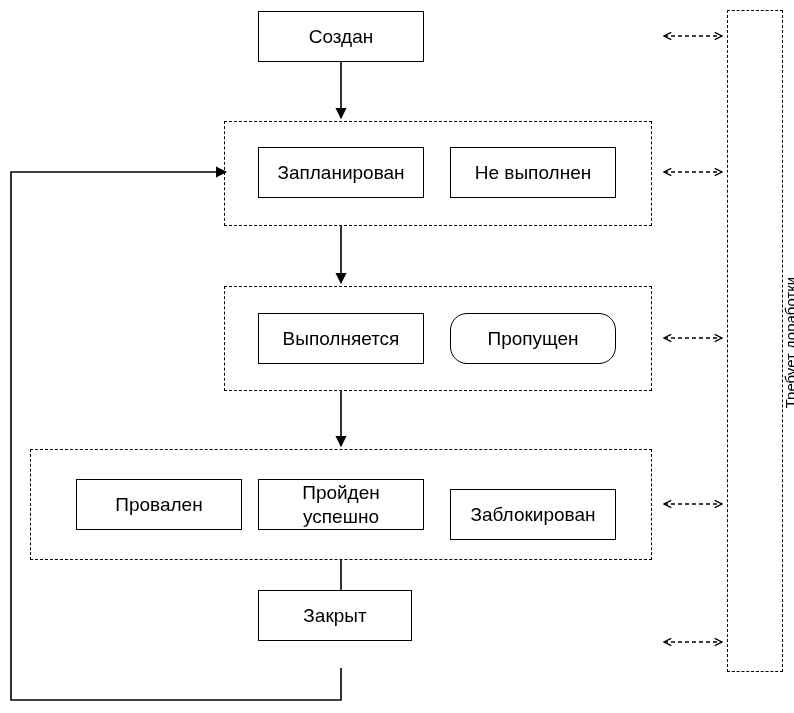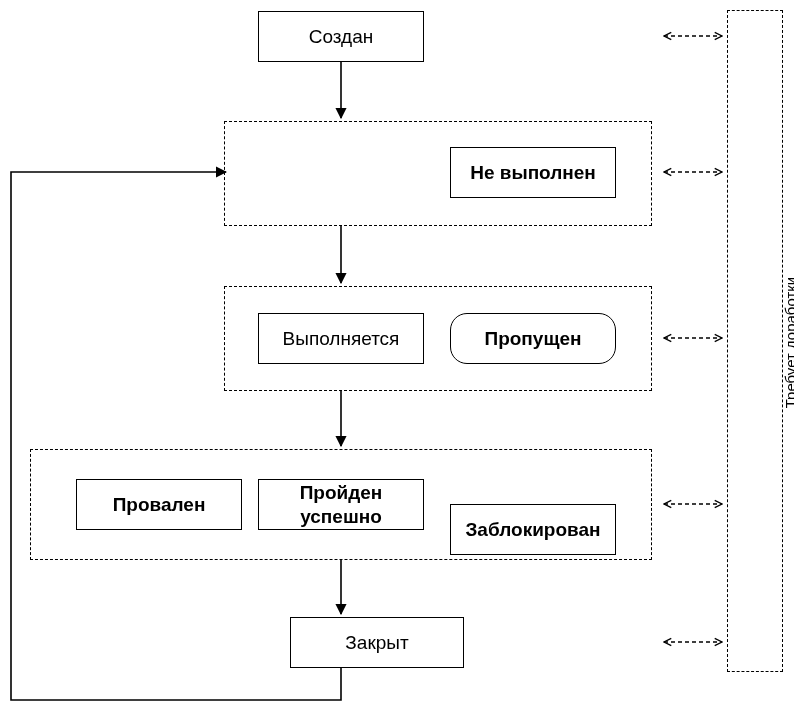--- a/index.html
+++ b/index.html
@@ -25,21 +25,21 @@
     display: flex;
     align-items: center;
     justify-content: center;
     text-align: center;
     font-size: 19px;
     color: #000000;
     line-height: 1.25;
     z-index: 3;
   }
   .node.bold {
-    font-weight: bold;
+    font-weight: normal;
   }
   .group {
     position: absolute;
     box-sizing: border-box;
     border: 1.5px dashed #000000;
     background: transparent;
     z-index: 2;
   }
   .rework {
     position: absolute;
@@ -101,29 +101,30 @@
 
   <div class="group" style="left:224px; top:121px; width:428px; height:105px;"></div>
   <div class="group" style="left:224px; top:286px; width:428px; height:105px;"></div>
   <div class="group" style="left:30px; top:449px; width:622px; height:111px;"></div>
 
   <div class="rework" style="left:727px; top:10px; width:56px; height:662px;"></div>
   <div class="rework-label" style="left:690px; top:334px; width:200px; text-align:center; transform: rotate(-90deg);">Требует доработки</div>
 
   <div class="node" style="left:258px; top:11px; width:166px; height:51px;">Создан</div>
 
+  <div class="node" style="left:258px; top:147px; width:166px; height:51px;">Запланирован</div>
 
   <div class="node bold" style="left:450px; top:147px; width:166px; height:51px;">Не выполнен</div>
 
   <div class="node" style="left:258px; top:313px; width:166px; height:51px;">Выполняется</div>
 
   <div class="node bold" style="left:450px; top:313px; width:166px; height:51px;border-radius:17px;">Пропущен</div>
 
   <div class="node bold" style="left:64px; top:479px; width:166px; height:51px;margin-left:12px;">Провален</div>
 
   <div class="node bold" style="left:258px; top:479px; width:166px; height:51px; white-space:pre-line;">Пройден
 успешно</div>
 
-  <div class="node bold" style="left:450px; top:504px; width:166px; height:51px;">Заблокирован</div>
+  <div class="node bold" style="left:450px; top:489px; width:166px; height:51px;">Заблокирован</div>
 
-  <div class="node" style="left:258px; top:617px; width:174px; height:51px;margin-left:32px;">Закрыт</div>
+  <div class="node" style="left:258px; top:590px; width:154px; height:51px;">Закрыт</div>
 
 </div>
 
 </body></html>

